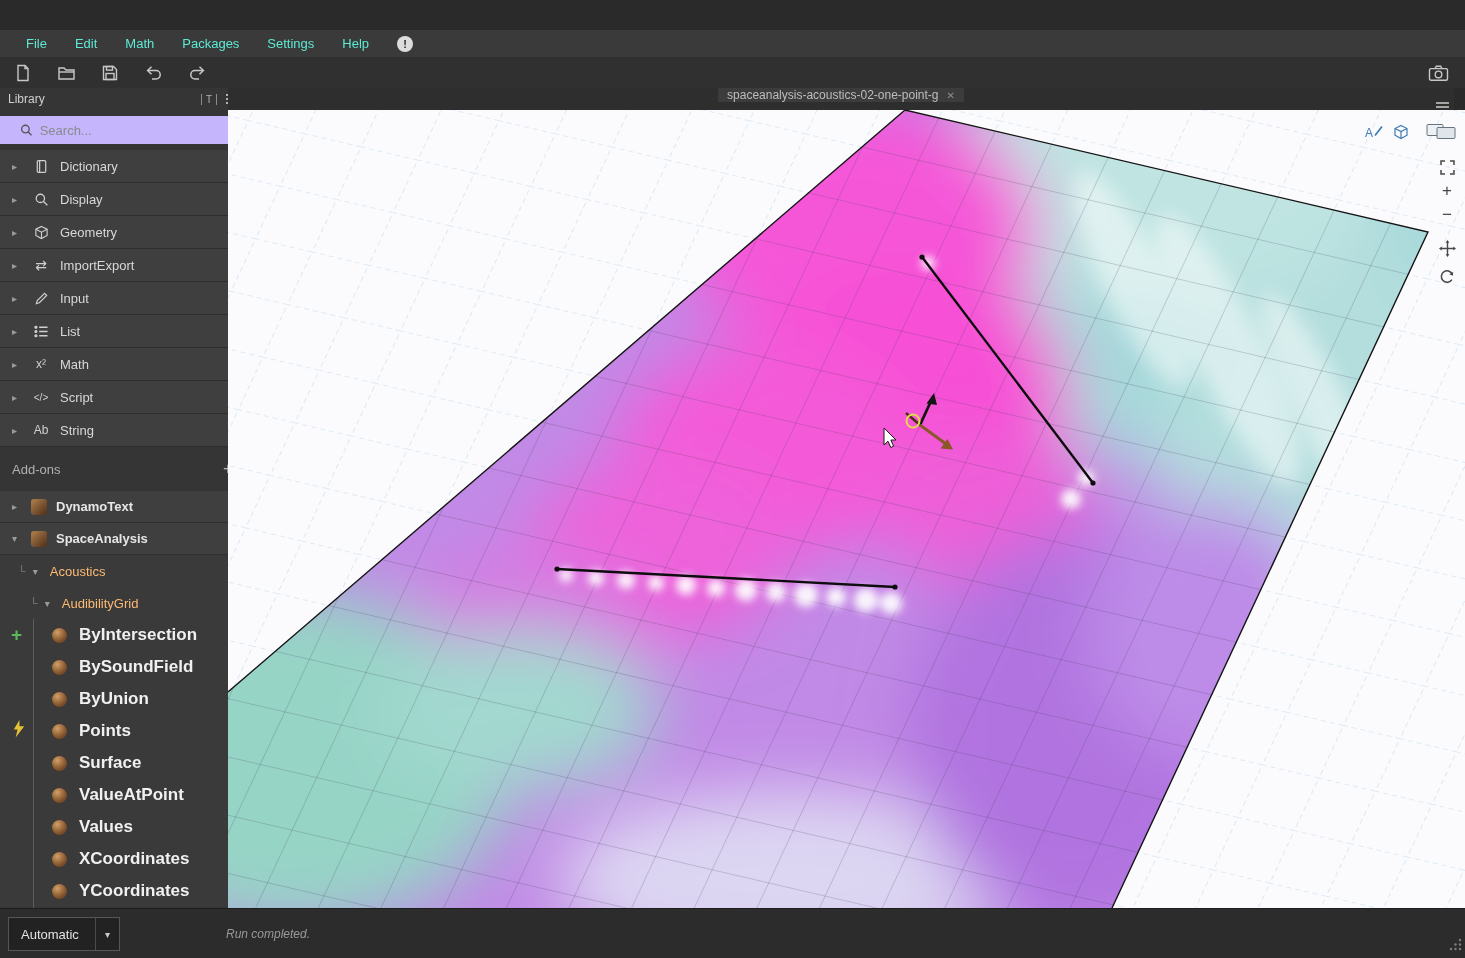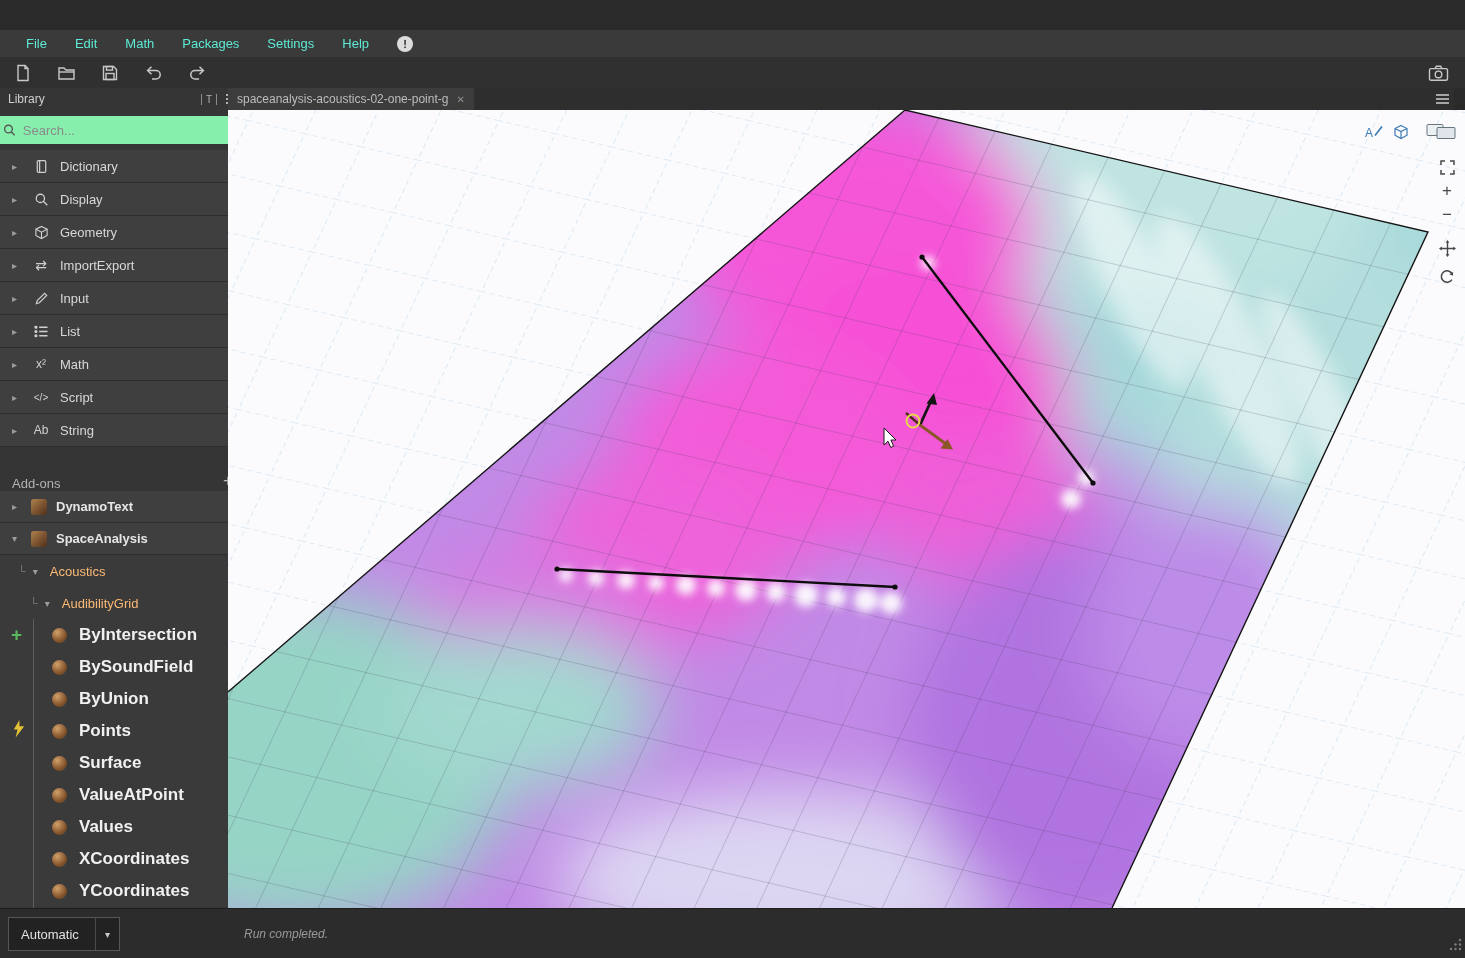--- a/index.html
+++ b/index.html
@@ -36,33 +36,33 @@
              border-right:1px solid #1f1f1f; overflow:hidden; }
   .lib-header { height:22px; display:flex; align-items:center; padding:0 8px; }
   .lib-header-title { font-size:12px; color:#cfcfcf; }
   .lib-header-icons { margin-left:auto; display:flex; align-items:center; gap:9px; }
   .filter-ico { font-size:10px; color:#b2b2b2; border-left:1px solid #8c8c8c; border-right:1px solid #8c8c8c;
                 padding:0 4px; line-height:11px; }
   .burger { display:flex; flex-direction:column; gap:2px; }
   .burger i { display:block; width:13px; height:2px; background:#b2b2b2; }
 
   .search-row { height:40px; padding:6px 0; }
-  .search-box { height:28px; background:#86efac; display:flex; align-items:center; padding:0 3px; gap:7px; }
+  .search-box { height:28px; background:#c4b5fd; display:flex; align-items:center; padding:0 20px; gap:7px; }
   .search-box input { border:none; outline:none; background:transparent; font-size:13px; color:#444;
                       width:100%; font-family:"Liberation Sans", sans-serif; }
   .search-box input::placeholder { color:#8a8a8a; }
 
   .lib-row { height:33px; background:#3f3f3f; border-bottom:1px solid #2e2e2e;
              display:flex; align-items:center; padding-left:12px; gap:9px; }
   .chev { width:10px; font-size:10px; color:#9c9c9c; flex:0 0 auto; }
   .cat-icon { width:20px; display:flex; align-items:center; justify-content:center;
               color:#cfcfcf; font-size:12px; flex:0 0 auto; }
   .cat-label { font-size:13px; color:#d8d8d8; }
 
-  .addons-header { height:44px; display:flex; align-items:flex-end; padding:0 14px 0 12px; }
+  .addons-header { height:44px; display:flex; align-items:center; padding:0 14px 0 12px; }
   .addons-title { font-size:13px; color:#b2b2b2; }
   .addons-plus { margin-left:auto; font-size:17px; color:#bdbdbd; }
 
   .pkg-row { height:32px; background:#3f3f3f; border-bottom:1px solid #2e2e2e;
              display:flex; align-items:center; padding-left:12px; gap:9px; }
   .pkg-icon { width:16px; height:16px; border-radius:3px;
               background:linear-gradient(135deg,#b0824e 0%, #7a5230 55%, #4e3018 100%); flex:0 0 auto; }
   .pkg-label { font-size:13px; color:#e6e6e6; font-weight:bold; }
 
   .tree-row { height:32px; background:#3a3a3a; display:flex; align-items:center; gap:7px; }
@@ -74,21 +74,21 @@
                background:radial-gradient(circle at 35% 30%, #d2a06a 0%, #8a5a30 55%, #54321a 100%); }
   .node-label { font-size:17px; font-weight:bold; color:#f0f0f0; }
 
   .tree-guide { position:absolute; left:33px; top:531px; bottom:0; width:1px; background:#5d5d5d; }
   .gutter-plus { position:absolute; left:11px; top:536px; font-size:19px; font-weight:bold; color:#5cb85c; }
   .gutter-bolt { position:absolute; left:12px; top:632px; }
   .lib-scrollbar { position:absolute; right:1px; top:487px; width:5px; height:210px; border-radius:3px; background:#6a6a6a; }
 
   
   .tabbar { position:absolute; left:228px; top:88px; right:11px; height:22px; background:#2e2e2e;
-            display:flex; align-items:center; }
+            display:flex; align-items:center;flex-direction:column; }
   .tab { height:22px; background:#3c3c3c; display:flex; align-items:center; padding:0 9px; gap:8px; max-width:256px; }
   .tab-label { font-size:12px; color:#bdbdbd; white-space:nowrap; overflow:hidden; }
   .tab-close { font-size:10px; color:#8f8f8f; }
   .tab-menu { margin-left:auto; margin-right:5px; display:flex; flex-direction:column; gap:2px; }
   .tab-menu i { width:13px; height:2px; background:#a5a5a5; display:block; }
 
   
   .canvas { position:absolute; left:228px; top:110px; right:0; bottom:50px; background:#fbfbfd; overflow:hidden; }
   .scene { position:absolute; left:0; top:0; }
   .preview-toggles { position:absolute; top:13px; right:56px; display:flex; gap:9px; align-items:center; }
@@ -98,21 +98,21 @@
             color:#474747; font-size:17px; }
   .vc-gap { height:9px; }
 
   
   .statusbar { position:absolute; left:0; bottom:0; right:0; height:50px; background:#2c2c2c; border-top:1px solid #1e1e1e; }
   .run-select { position:absolute; left:8px; top:8px; width:112px; height:34px; background:#222;
                 border:1px solid #565656; display:flex; align-items:center; }
   .run-select-label { flex:1; padding-left:12px; font-size:13px; color:#e2e2e2; }
   .run-select-chev { width:24px; height:100%; border-left:1px solid #4b4b4b; display:flex;
                      align-items:center; justify-content:center; color:#cacaca; font-size:10px; }
-  .status-msg { position:absolute; left:244px; top:50%; transform:translateY(-50%);
+  .status-msg { position:absolute; left:226px; top:50%; transform:translateY(-50%);
                 font-size:12px; font-style:italic; color:#9a9a9a; }
   .resize-grip { position:absolute; right:3px; bottom:3px; }
 </style>
 </head>
 <body>
 
 <div class="app">
 
   <div class="titlebar">
     <span class="app-logo"></span>

